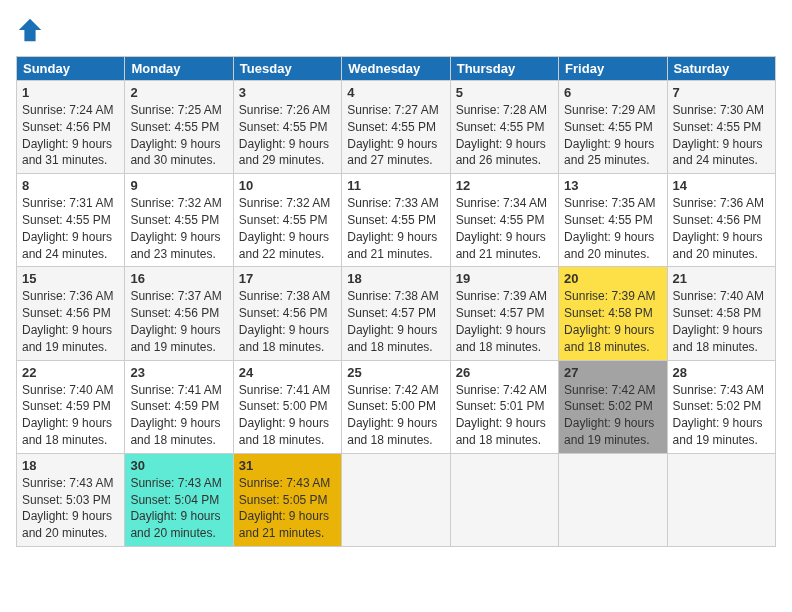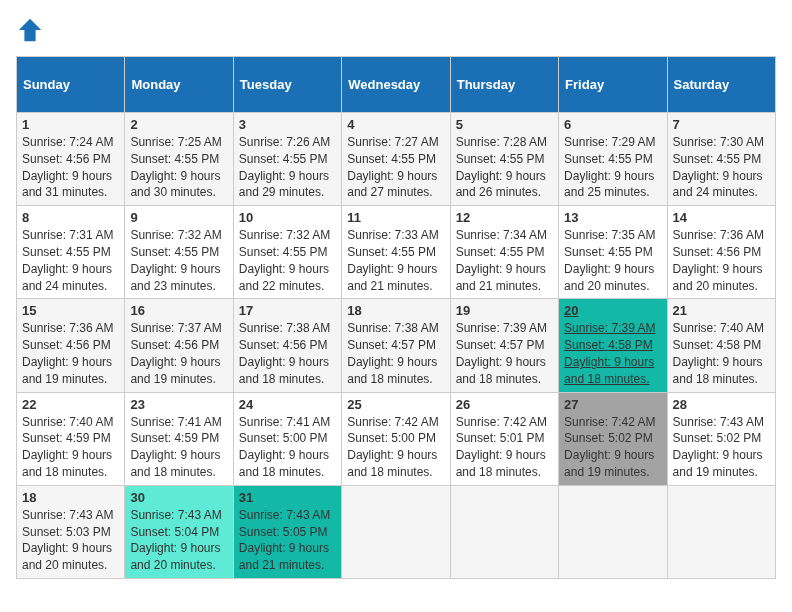--- a/index.html
+++ b/index.html
@@ -46,21 +46,21 @@
     }
     .calendar {
       width: 100%;
       border-collapse: collapse;
     }
     .calendar th {
       background: #1a6fb5;
       color: #fff;
       font-size: 13px;
       font-weight: bold;
-      padding: 20px 6px;
+      padding: 4px 6px;
       text-align: left;
       border: 1px solid #ccc;
     }
     .calendar td {
       vertical-align: top;
       border: 1px solid #ccc;
       padding: 4px 5px;
       font-size: 10px;
       color: #333;
       width: calc(100% / 7);
@@ -195,21 +195,21 @@
           <div class="day-info">Sunrise: 7:38 AM<br>Sunset: 4:56 PM<br>Daylight: 9 hours and 18 minutes.</div>
         </td>
         <td style="background: rgb(245, 245, 245);">
           <span class="day-number">18</span>
           <div class="day-info">Sunrise: 7:38 AM<br>Sunset: 4:57 PM<br>Daylight: 9 hours and 18 minutes.</div>
         </td>
         <td style="background: rgb(245, 245, 245);">
           <span class="day-number">19</span>
           <div class="day-info">Sunrise: 7:39 AM<br>Sunset: 4:57 PM<br>Daylight: 9 hours and 18 minutes.</div>
         </td>
-        <td style="background: #14b8a6; text-decoration: underline;">
+        <td style="background: #fde047;">
           <span class="day-number">20</span>
           <div class="day-info">Sunrise: 7:39 AM<br>Sunset: 4:58 PM<br>Daylight: 9 hours and 18 minutes.</div>
         </td>
         <td style="background: rgb(245, 245, 245);">
           <span class="day-number">21</span>
           <div class="day-info">Sunrise: 7:40 AM<br>Sunset: 4:58 PM<br>Daylight: 9 hours and 18 minutes.</div>
         </td>
       </tr>
       <tr>
         <td style="background: rgb(255, 255, 255);">
@@ -243,21 +243,21 @@
       </tr>
       <tr>
         <td style="background: rgb(245, 245, 245);">
           <span class="day-number">18</span>
           <div class="day-info">Sunrise: 7:43 AM<br>Sunset: 5:03 PM<br>Daylight: 9 hours and 20 minutes.</div>
         </td>
         <td style="background: #5eead4;">
           <span class="day-number">30</span>
           <div class="day-info">Sunrise: 7:43 AM<br>Sunset: 5:04 PM<br>Daylight: 9 hours and 20 minutes.</div>
         </td>
-        <td style="background: #14b8a6;">
+        <td style="background: #eab308;">
           <span class="day-number">31</span>
           <div class="day-info">Sunrise: 7:43 AM<br>Sunset: 5:05 PM<br>Daylight: 9 hours and 21 minutes.</div>
         </td>
         <td class="empty-cell" style="background: rgb(245, 245, 245);"></td>
         <td class="empty-cell" style="background: rgb(245, 245, 245);"></td>
         <td class="empty-cell" style="background: rgb(245, 245, 245);"></td>
         <td class="empty-cell" style="background: rgb(245, 245, 245);"></td>
       </tr>
     </tbody>
 </table>

